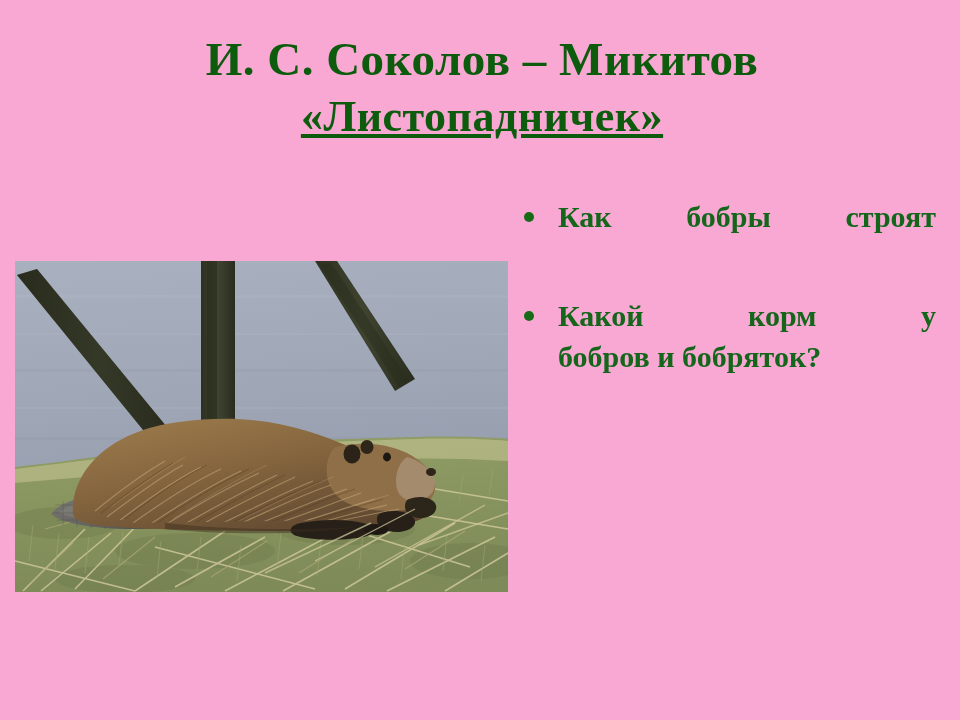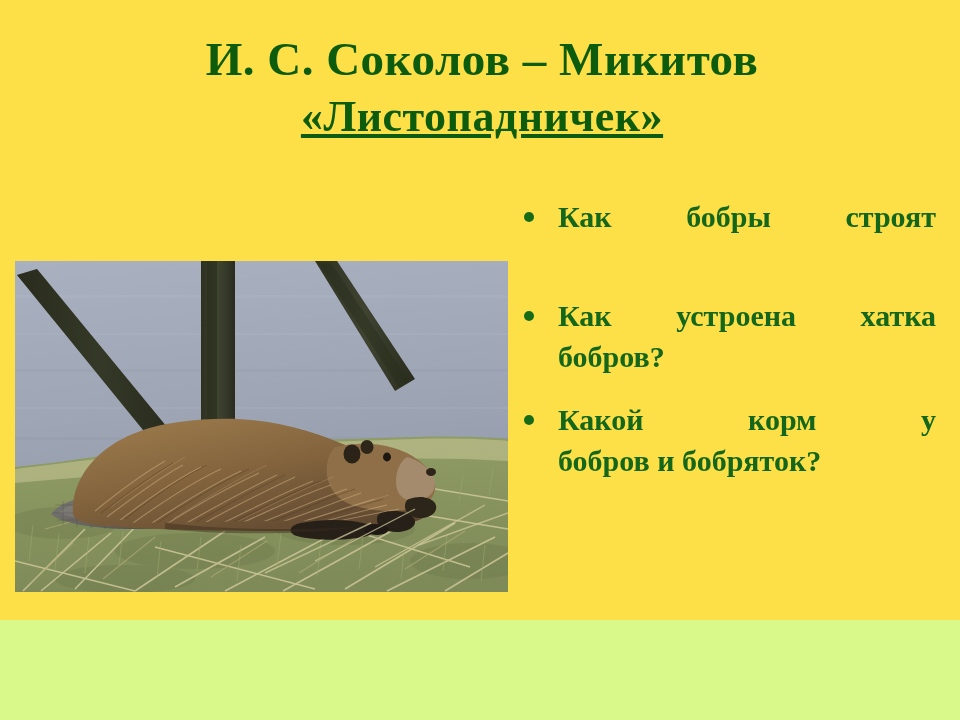--- a/index.html
+++ b/index.html
@@ -9,22 +9,22 @@
   body {
     width: 960px;
     height: 720px;
     overflow: hidden;
     background: #d9fa8b;
     font-family: "Liberation Serif", "DejaVu Serif", serif;
   }
   #slide {
     position: relative;
     width: 960px;
-    height: 620px;
-    background: #fde047;
+    height: 720px;
+    background: #f9a8d4;
   }
 
   
   #title-block {
     position: absolute;
     left: 120px;
     top: 30px;
     width: 724px;
     text-align: center;
   }
@@ -101,25 +101,20 @@
     <div class="title-line second">«Листопадничек»</div>
   </div>
 
   <div id="bullet-list">
 
     <div class="bullet-item" id="bullet-item-0">
       <span class="bullet-dot"></span>
       <span class="line justified">Как бобры строят</span>
     </div>
 
-    <div class="bullet-item" id="bullet-item-1">
-      <span class="bullet-dot"></span>
-      <span class="line justified">Как устроена хатка</span>
-      <span class="line">бобров?</span>
-    </div>
 
     <div class="bullet-item" id="bullet-item-2">
       <span class="bullet-dot"></span>
       <span class="line justified">Какой корм у</span>
       <span class="line">бобров и бобряток?</span>
     </div>
 
   </div>
 
   <div id="photo">

